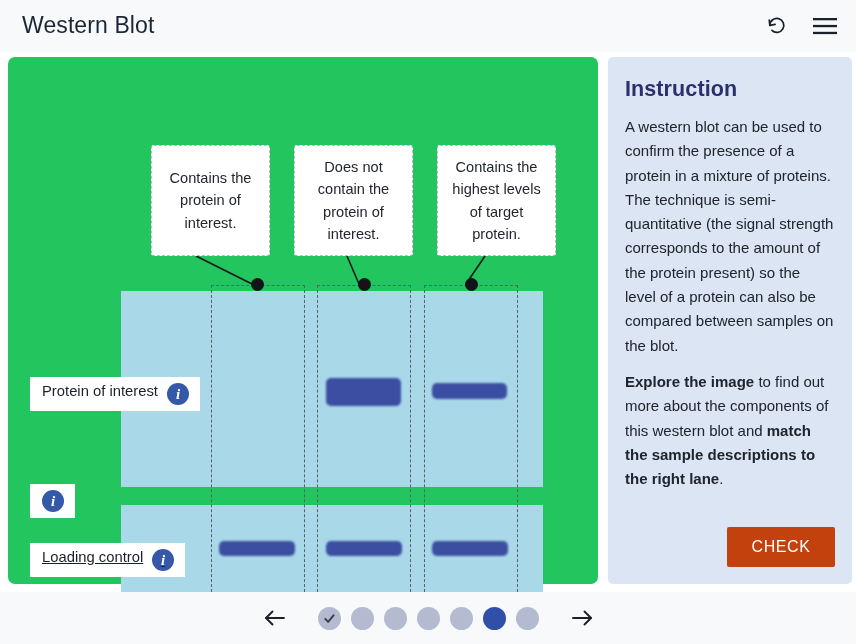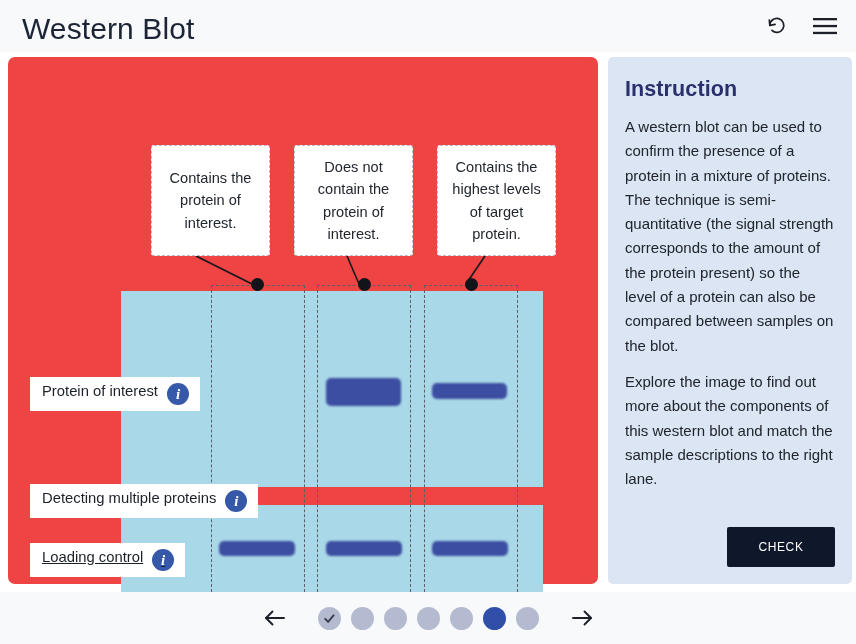--- a/index.html
+++ b/index.html
@@ -12,35 +12,35 @@
   #app { position: relative; width: 856px; height: 644px; }
 
   
   .header {
     position: absolute; left: 0; top: 0; width: 856px; height: 52px;
     background: #f8f9fb;
     display: flex; align-items: center;
   }
   .header-title {
     position: absolute; left: 22px; top: 12px;
-    font-size: 30px; color: #1b2536; font-weight: 400; letter-spacing: .1px;
+    font-size: 23px; color: #1b2536; font-weight: 400; letter-spacing: .1px;
   }
   .header-actions {
     position: absolute; right: 14px; top: 9px;
     display: flex; align-items: center; gap: 14px;
   }
   .icon-btn {
     width: 34px; height: 34px; display: flex; align-items: center;
     justify-content: center; cursor: pointer; background: transparent; border: 0;
   }
 
   
   .main-panel {
     position: absolute; left: 8px; top: 57px; width: 590px; height: 527px;
-    background: #ef4444; border-radius: 7px;
+    background: #22c55e; border-radius: 7px;
   }
 
   
   .desc-card {
     position: absolute;
     background: #ffffff;
     border: 1px dashed #b9bcc6;
     border-radius: 3px;
     display: flex; align-items: center; justify-content: center;
     text-align: center;
@@ -121,28 +121,28 @@
     border-radius: 5px;
     padding: 20px 17px 16px 17px;
   }
   .instruction h2 {
     font-size: 21.5px; color: #2b2f6b; font-weight: 700;
     margin-bottom: 13px; letter-spacing: .1px;
   }
   .instruction p {
     font-size: 15px; color: #20242c; line-height: 1.62; margin-bottom: 12px;
   }
-  .instruction b { font-weight: 400; }
+  .instruction b { font-weight: 700; }
   .check-btn {
     position: absolute; right: 17px; bottom: 17px;
     width: 108px; height: 40px;
-    background: #0f172a; color: #ffffff;
+    background: #c2410c; color: #ffffff;
     border: 0; border-radius: 2px;
     font-family: "Liberation Sans", sans-serif;
-    font-size: 12px; letter-spacing: .6px;
+    font-size: 16px; letter-spacing: .6px;
     cursor: pointer;
   }
 
   
   .footer {
     position: absolute; left: 0; bottom: 0; width: 856px; height: 52px;
     background: #f8f9fb;
     display: flex; align-items: center; justify-content: center; gap: 0;
   }
   .nav-inner { display: flex; align-items: center; gap: 16px; }
@@ -211,21 +211,20 @@
 
     <div class="lane-dot" id="dot-0"></div>
     <div class="lane-dot" id="dot-1"></div>
     <div class="lane-dot" id="dot-2"></div>
 
     <div class="chip" id="chip-0">
       <span>Protein of interest</span>
       <span class="chip-i">i</span>
     </div>
     <div class="chip" id="chip-1">
-      <span>Detecting multiple proteins</span>
       <span class="chip-i">i</span>
     </div>
     <div class="chip" id="chip-2">
       <span>Loading control</span>
       <span class="chip-i">i</span>
     </div>
   </div>
 
   <div class="instruction">
     <h2>Instruction</h2>

